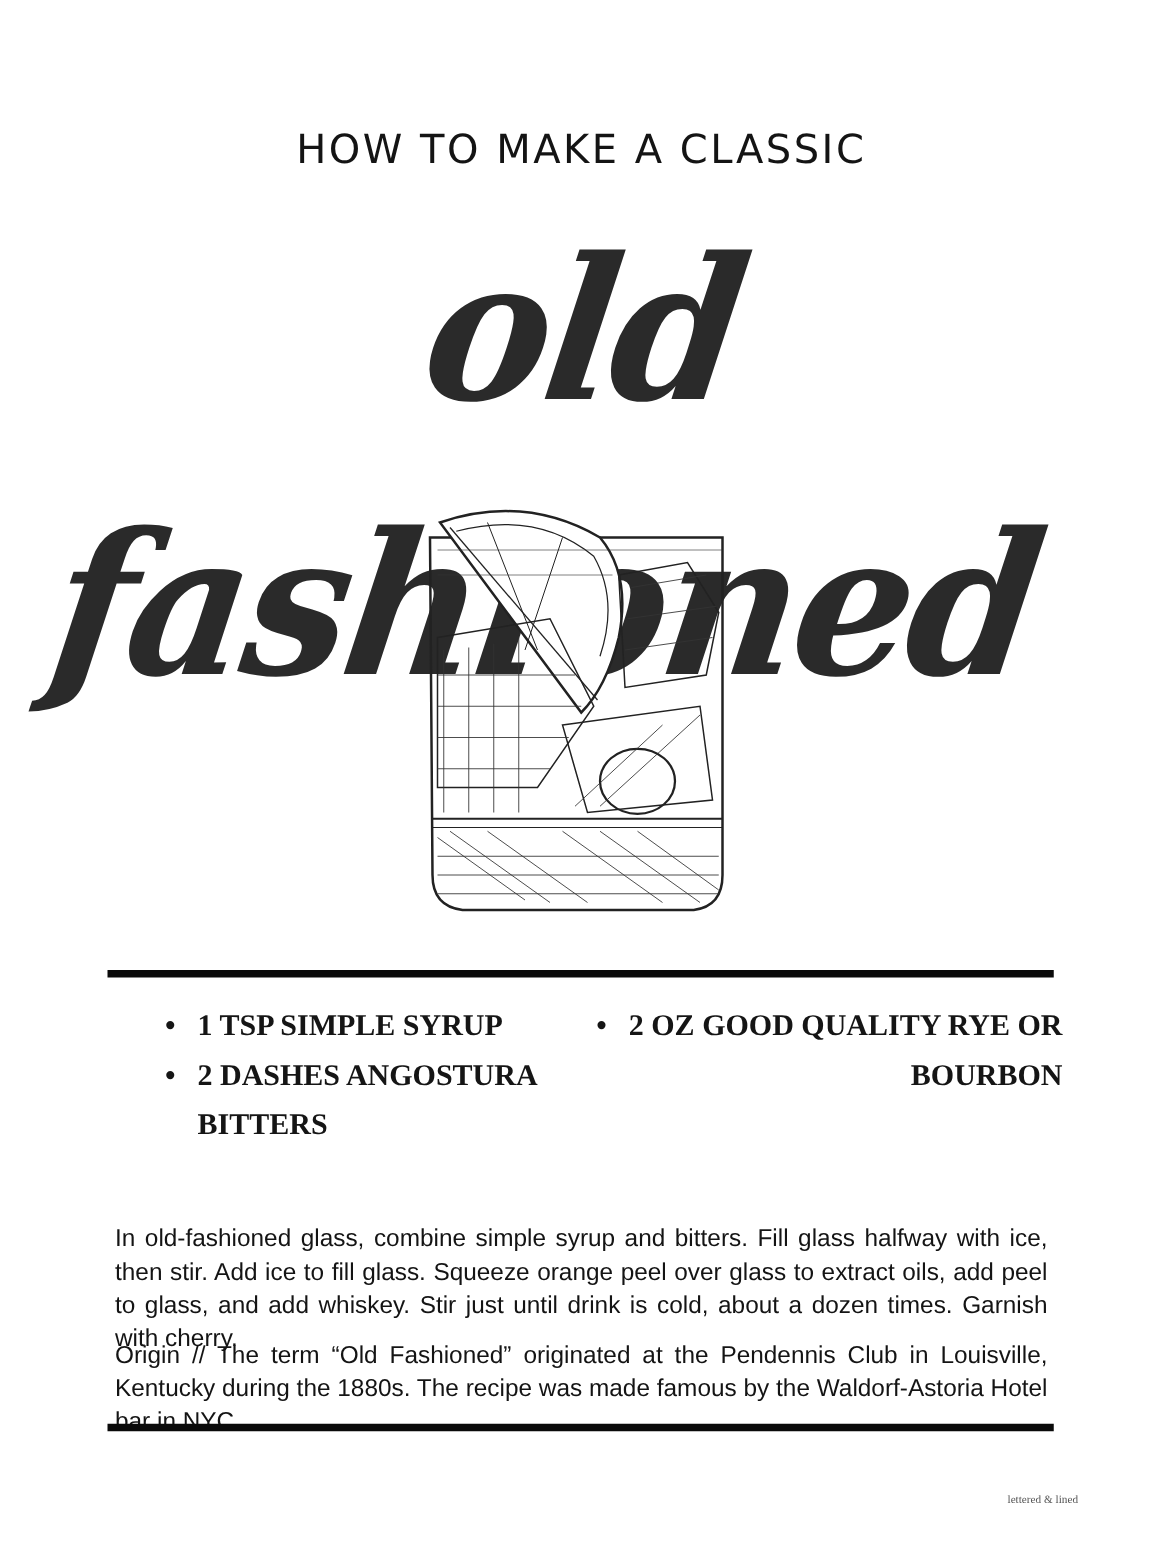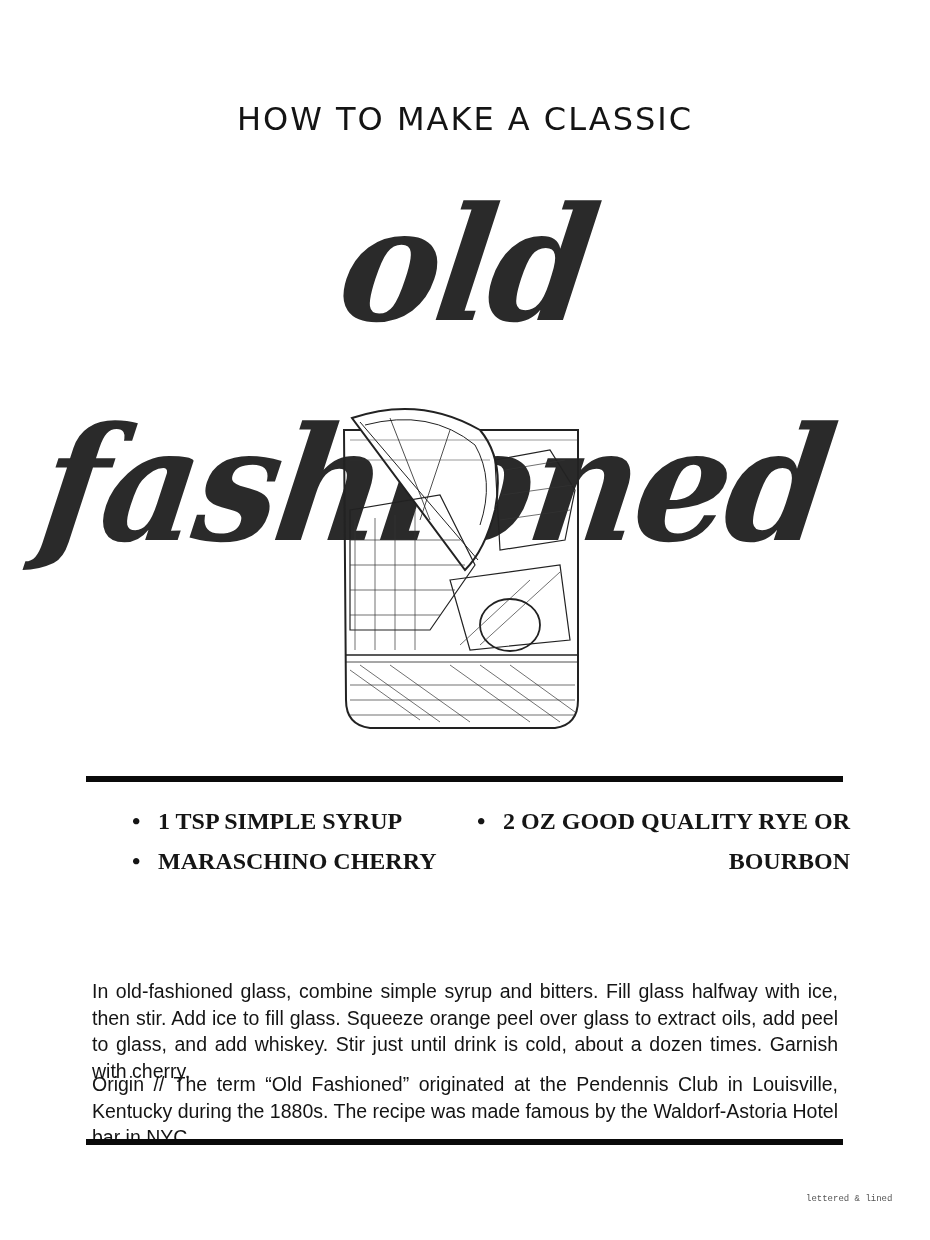--- a/index.html
+++ b/index.html
@@ -25,21 +25,21 @@
   .col li { position: relative; padding-left: 28px; }
   .col li::before { content: "•"; position: absolute; left: 2px; top: 0; }
   .para {
     position: absolute; left: 92px; width: 746px; margin: 0;
     font-family: Liberation Sans, sans-serif; font-size: 19.5px; line-height: 26.5px;
     text-align: justify; color: #141414;
   }
   .para.method { top: 978px; }
   .para.origin { top: 1071px; }
   .brand {
-    position: absolute; top: 1194px; left: 806px; font-family: Liberation Mono, monospace;
+    position: absolute; top: 1194px; left: 806px; font-family: Liberation Serif, serif;
     font-size: 9px; color: #555;
   }
 </style>
 </head>
 <body>
 
 <div class="subtitle">HOW TO MAKE A CLASSIC</div>
 <div class="script-title">old fashioned</div>
 
 <svg class="glass" viewBox="0 0 260 340" fill="none" stroke="#222" stroke-width="1.6">
@@ -86,21 +86,21 @@
     <line x1="20" y1="40" x2="248" y2="40" stroke-width="0.5"></line>
     <line x1="20" y1="60" x2="160" y2="60" stroke-width="0.5"></line>
   </g>
 </svg>
 
 <div class="rule top"></div>
 
 <div class="ingredients">
   <ul class="col left">
     <li>1 TSP SIMPLE SYRUP</li>
-    <li>MARASCHINO CHERRY</li>
+    <li>2 DASHES ANGOSTURA BITTERS</li>
   </ul>
   <ul class="col right">
     <li>2 OZ GOOD QUALITY RYE OR BOURBON</li>
   </ul>
 </div>
 
 <p class="para method">In old-fashioned glass, combine simple syrup and bitters. Fill glass halfway with ice, then stir. Add ice to fill glass. Squeeze orange peel over glass to extract oils, add peel to glass, and add whiskey. Stir just until drink is cold, about a dozen times. Garnish with cherry.</p>
 <p class="para origin">Origin // The term “Old Fashioned” originated at the Pendennis Club in Louisville, Kentucky during the 1880s. The recipe was made famous by the Waldorf-Astoria Hotel bar in NYC.</p>
 
 <div class="rule bottom"></div>

